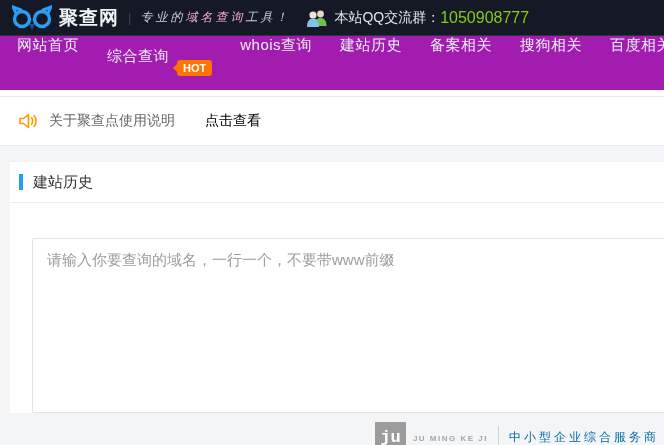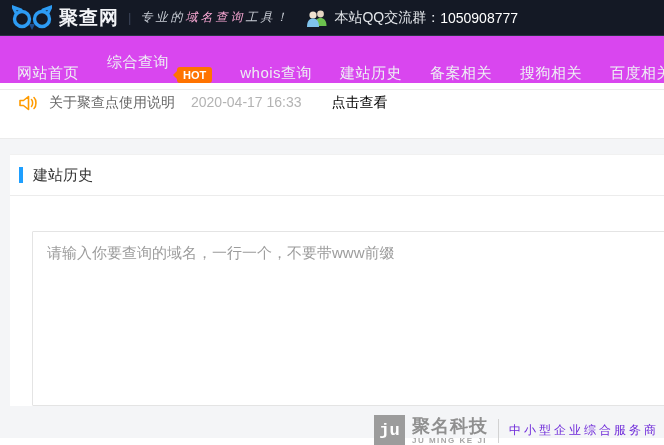--- a/index.html
+++ b/index.html
@@ -22,26 +22,26 @@
   }
   .tagline-sep { color: #3a4358; margin: 0 9px; font-size: 13px; }
   .tagline {
     font-size: 12px; letter-spacing: 3px; color: #c9ced6;
     font-family: "DejaVu Serif", serif; font-style: italic;
     white-space: nowrap;
   }
   .tagline .hl { color: #f9a8d4; }
   .qq-group { display: flex; align-items: center; margin-left: 16px; }
   .qq-label { color: #e3e6ea; font-size: 14px; margin-left: 6px; }
-  .qq-number { color: #ffffff; font-size: 14px; }
+  .qq-number { color: #84cc16; font-size: 16px; }
 
   
   .navbar {
-    height: 48px; background: #d946ef; border-top: 1px solid #2a3244;
-    display: flex; align-items: flex-end; padding: 0 17px;
+    height: 55px; background: #a21caf; border-top: 1px solid #2a3244;
+    display: flex; align-items: flex-start; padding: 0 17px;
     white-space: nowrap;
   }
   .nav-item {
     color: #eef0f4; font-size: 15px; display: inline-flex; align-items: center;
     margin-right: 28px; cursor: pointer;
   }
   .nav-item .cjk { letter-spacing: 0.5px; }
   .hot-badge {
     background: #ff7300; color: #fff; font-size: 11px; font-weight: bold;
     padding: 2px 6px; border-radius: 3px; margin-left: 8px; position: relative;
@@ -51,21 +51,21 @@
   .hot-badge::before {
     content: ""; position: absolute; left: -4px; top: 50%; margin-top: -4px;
     border-top: 4px solid transparent; border-bottom: 4px solid transparent;
     border-right: 4px solid #ff7300;
   }
 
   
   .notice {
     margin-top: 6px; height: 50px; background: #fff;
     border-top: 1px solid #ebebeb; border-bottom: 1px solid #ebebeb;
-    display: flex; align-items: flex-start; padding: 4px 18px;
+    display: flex; align-items: center; padding: 4px 18px;
   }
   .notice-title { color: #666; font-size: 14px; margin-left: 11px; }
   .notice-date { color: #b3b3b3; font-size: 14px; margin-left: 16px; }
   .notice-link { color: #000000; font-size: 14px; margin-left: 30px; cursor: pointer; }
 
   
   .content {
     background: #f4f5f7; height: 299px; padding-top: 15px; position: relative;
   }
   .card {
@@ -94,21 +94,21 @@
   .wm-square {
     width: 31px; height: 31px; background: #9c9c9c; color: #fff;
     font-family: "Liberation Mono", monospace; font-weight: bold; font-size: 17px;
     display: flex; align-items: center; justify-content: center;
   }
   .wm-brand { margin-left: 7px; display: flex; flex-direction: column; line-height: 1; }
   .wm-cn { font-size: 18px; font-weight: bold; color: #8f8f8f; letter-spacing: 1px; }
   .wm-en { font-size: 8px; font-weight: bold; color: #a6a6a6; letter-spacing: 1.5px; margin-top: 2px; }
   .wm-divider { width: 1px; height: 24px; background: #d2d2d2; margin: 0 10px; }
   .wm-slogan {
-    font-size: 12px; color: #6d28d9; letter-spacing: 3px;
+    font-size: 12px; color: #0369a1; letter-spacing: 3px;
     font-family: "DejaVu Serif", serif;
   }
 </style>
 </head>
 <body>
 
 <div class="topbar">
   <div class="logo-group">
     <span style="display:inline-flex;">
       <svg width="40" height="26" viewBox="0 0 40 26">
@@ -164,35 +164,33 @@
 
 <div class="notice">
   <span style="display:inline-flex;">
     <svg width="20" height="18" viewBox="0 0 20 18">
       <path d="M2 6.5 L5.5 6.5 L10.5 2.5 L10.5 15.5 L5.5 11.5 L2 11.5 Z" fill="none" stroke="#ff9b00" stroke-width="1.6" stroke-linejoin="round"></path>
       <path d="M13.5 5.5 C15 7 15 11 13.5 12.5" fill="none" stroke="#ff9b00" stroke-width="1.6" stroke-linecap="round"></path>
       <path d="M16 3.5 C18.6 6 18.6 12 16 14.5" fill="none" stroke="#ff9b00" stroke-width="1.6" stroke-linecap="round"></path>
     </svg>
   </span>
   <span class="notice-title">关于聚查点使用说明</span>
-  <span class="notice-date">2020-04-17 16:33</span>
   <span class="notice-link">点击查看</span>
 </div>
 
 <div class="content">
   <div class="card">
     <div class="card-head">
       <span class="title-marker"></span>
       <span class="card-title">建站历史</span>
     </div>
     <textarea class="domain-textarea" placeholder="请输入你要查询的域名，一行一个，不要带www前缀" style=""></textarea>
   </div>
 
   <div class="watermark">
     <div class="wm-square">ju</div>
     <div class="wm-brand">
-      <span class="wm-cn">聚名科技</span>
       <span class="wm-en">JU MING KE JI</span>
     </div>
     <div class="wm-divider"></div>
     <span class="wm-slogan">中小型企业综合服务商</span>
   </div>
 </div>
 
 </body></html>

